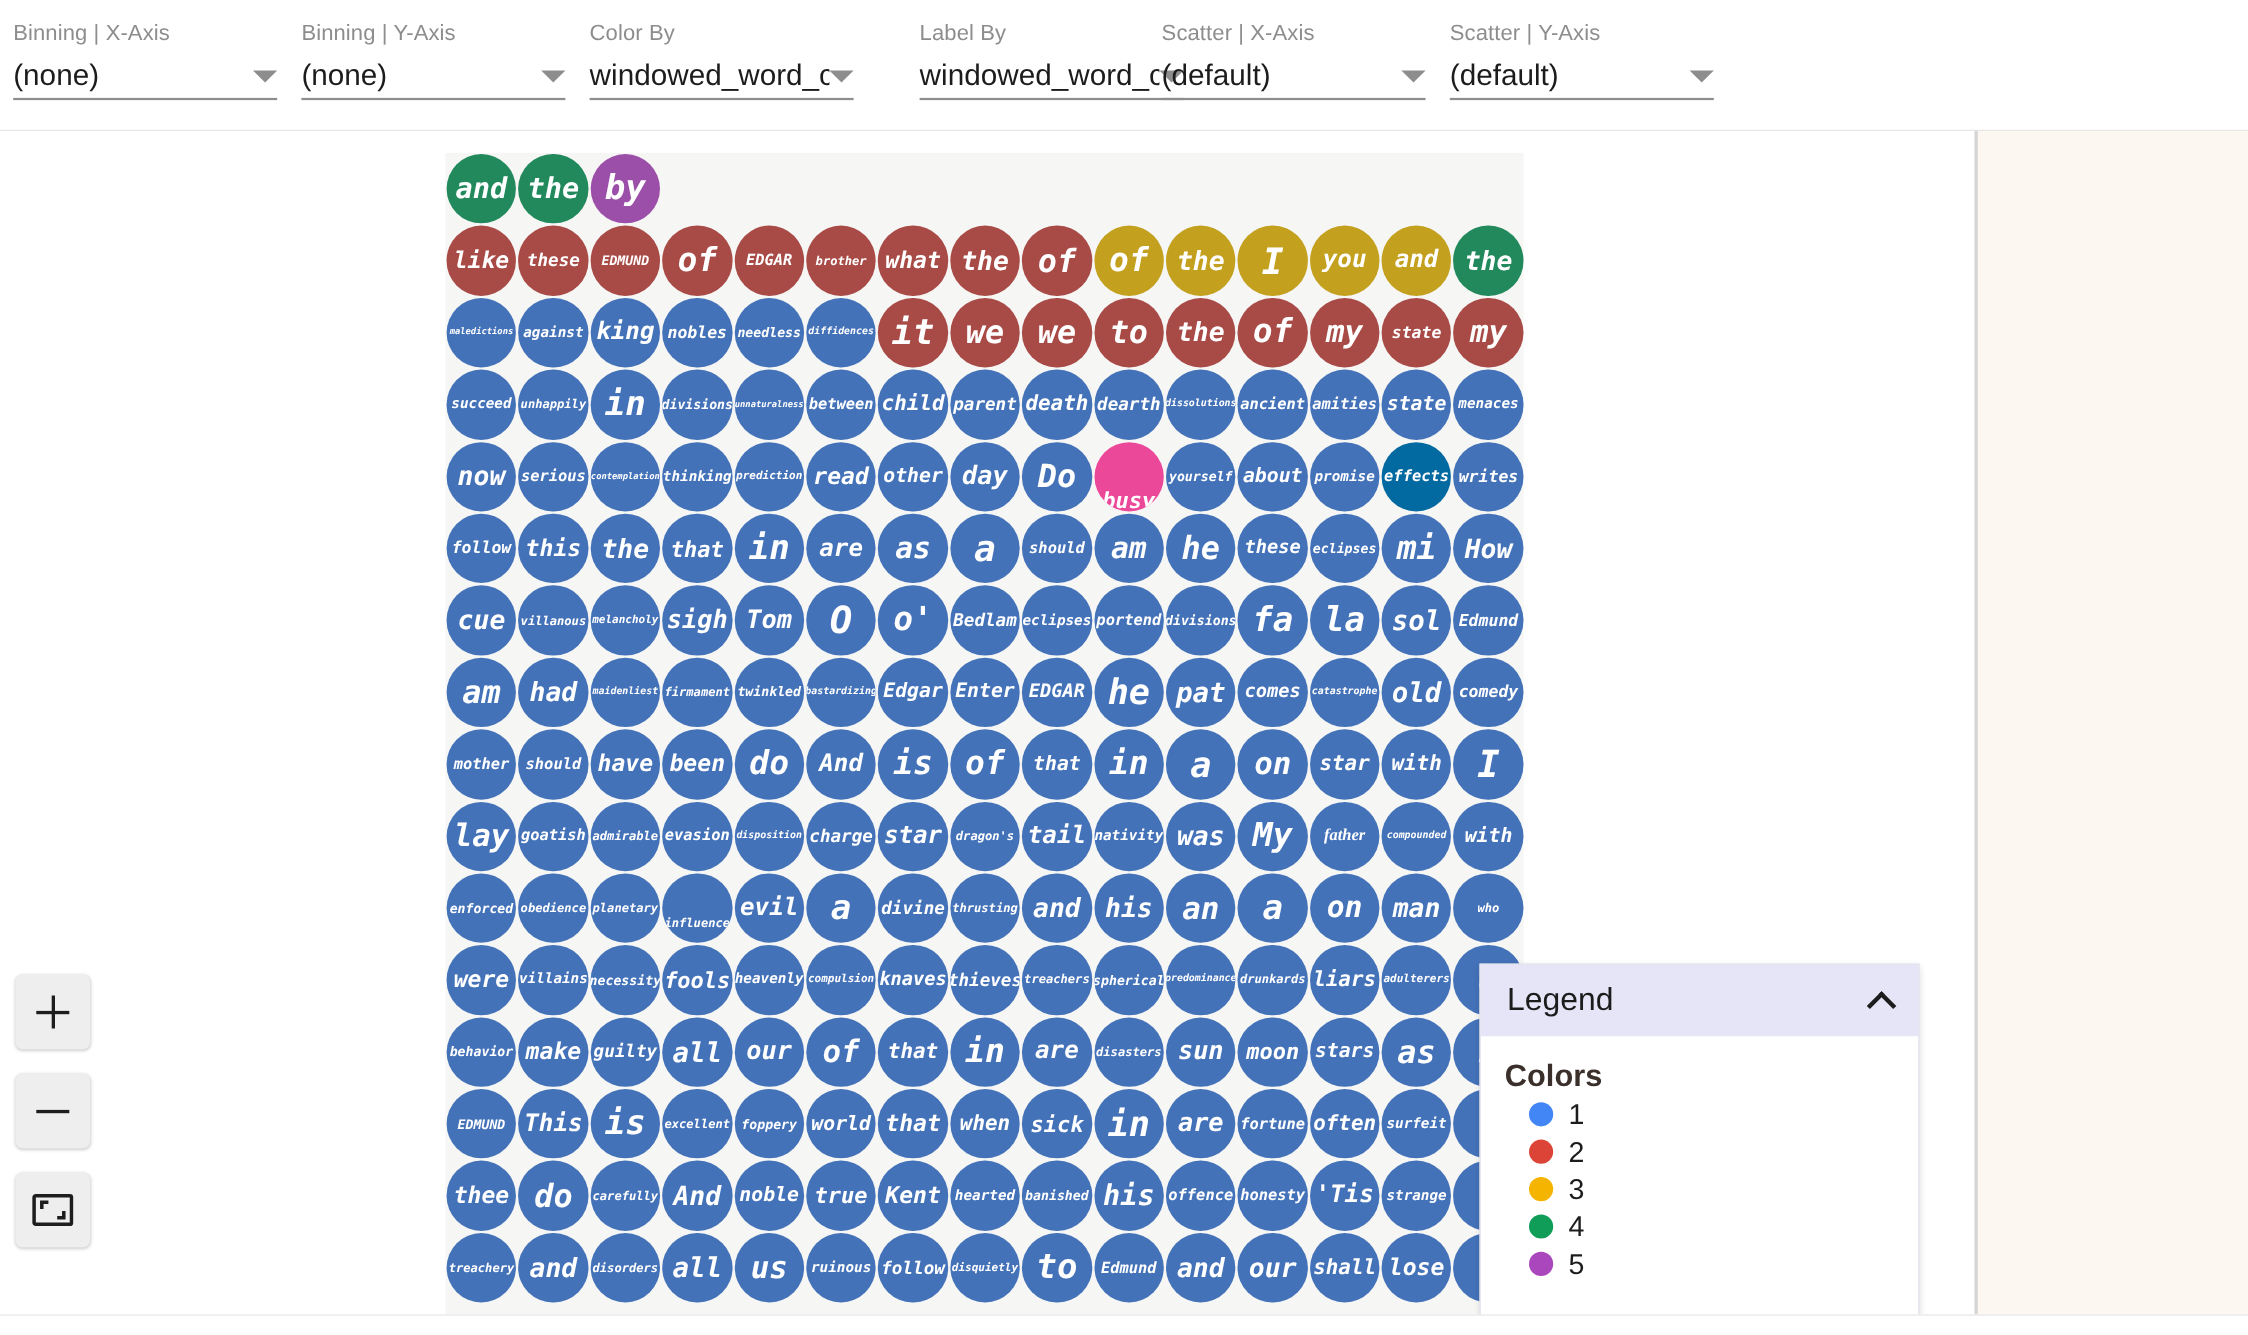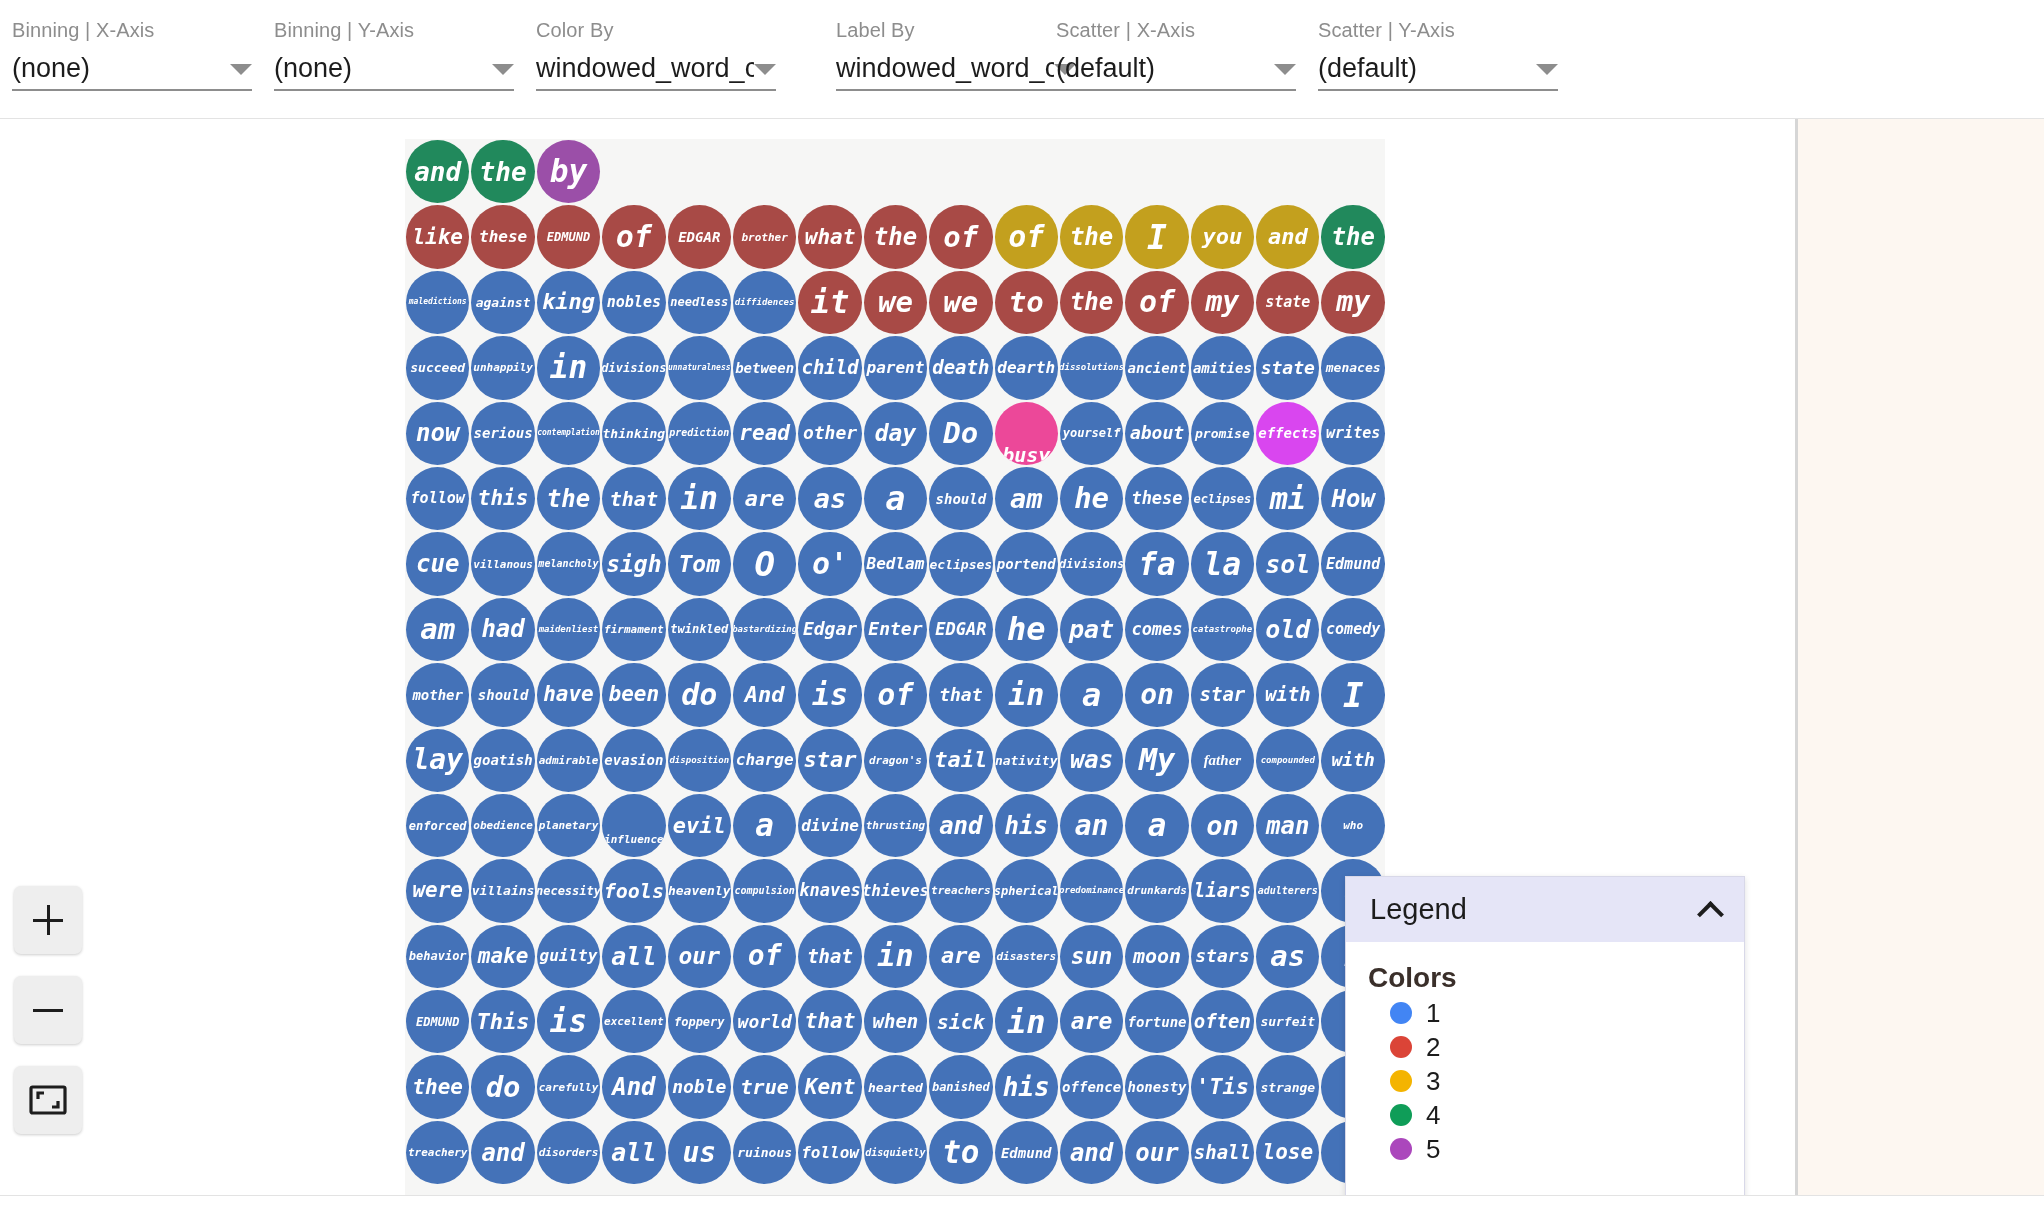--- a/index.html
+++ b/index.html
@@ -522,21 +522,21 @@
             <i style="background: rgb(68, 114, 184);">
               <span style="font-size: 18px;">about</span>
             </i>
           </div>
           <div class="bubble">
             <i style="background: rgb(68, 114, 184);">
               <span style="font-size: 13px;">promise</span>
             </i>
           </div>
           <div class="bubble">
-            <i style="background: #d946ef;">
+            <i style="background: #0369a1;">
               <span style="font-size: 14px;">effects</span>
             </i>
           </div>
           <div class="bubble">
             <i style="background: rgb(68, 114, 184);">
               <span style="font-size: 15px;">writes</span>
             </i>
           </div>
           <div class="bubble">
             <i style="background: rgb(68, 114, 184);">

